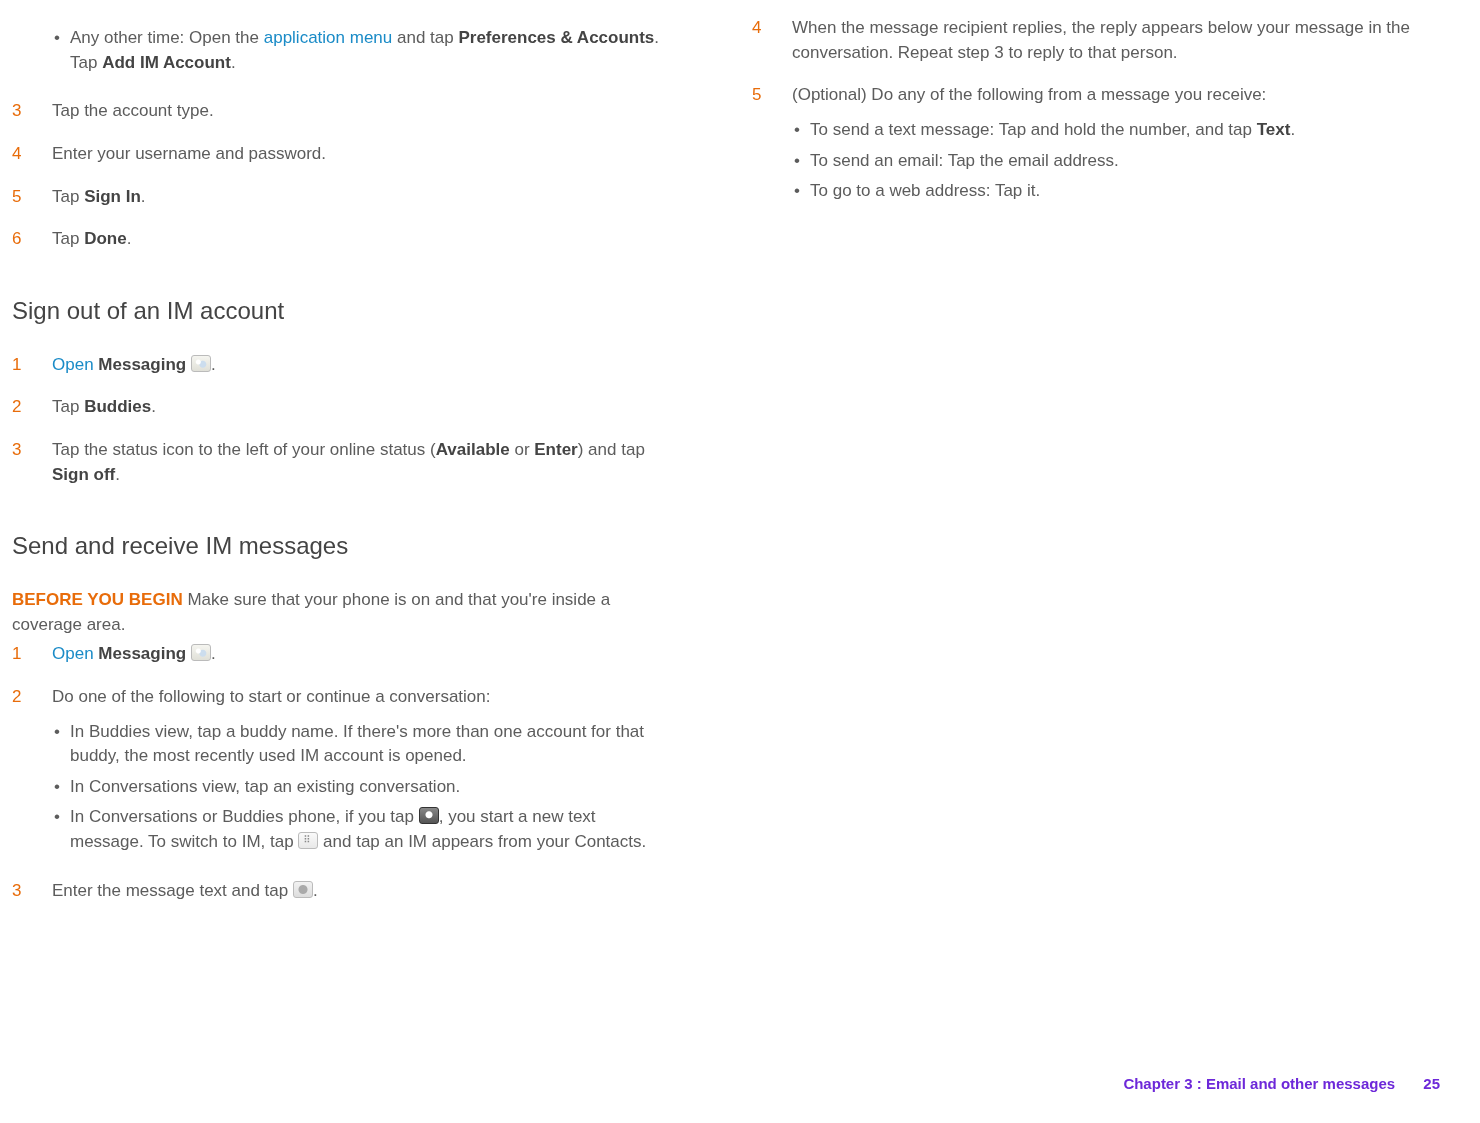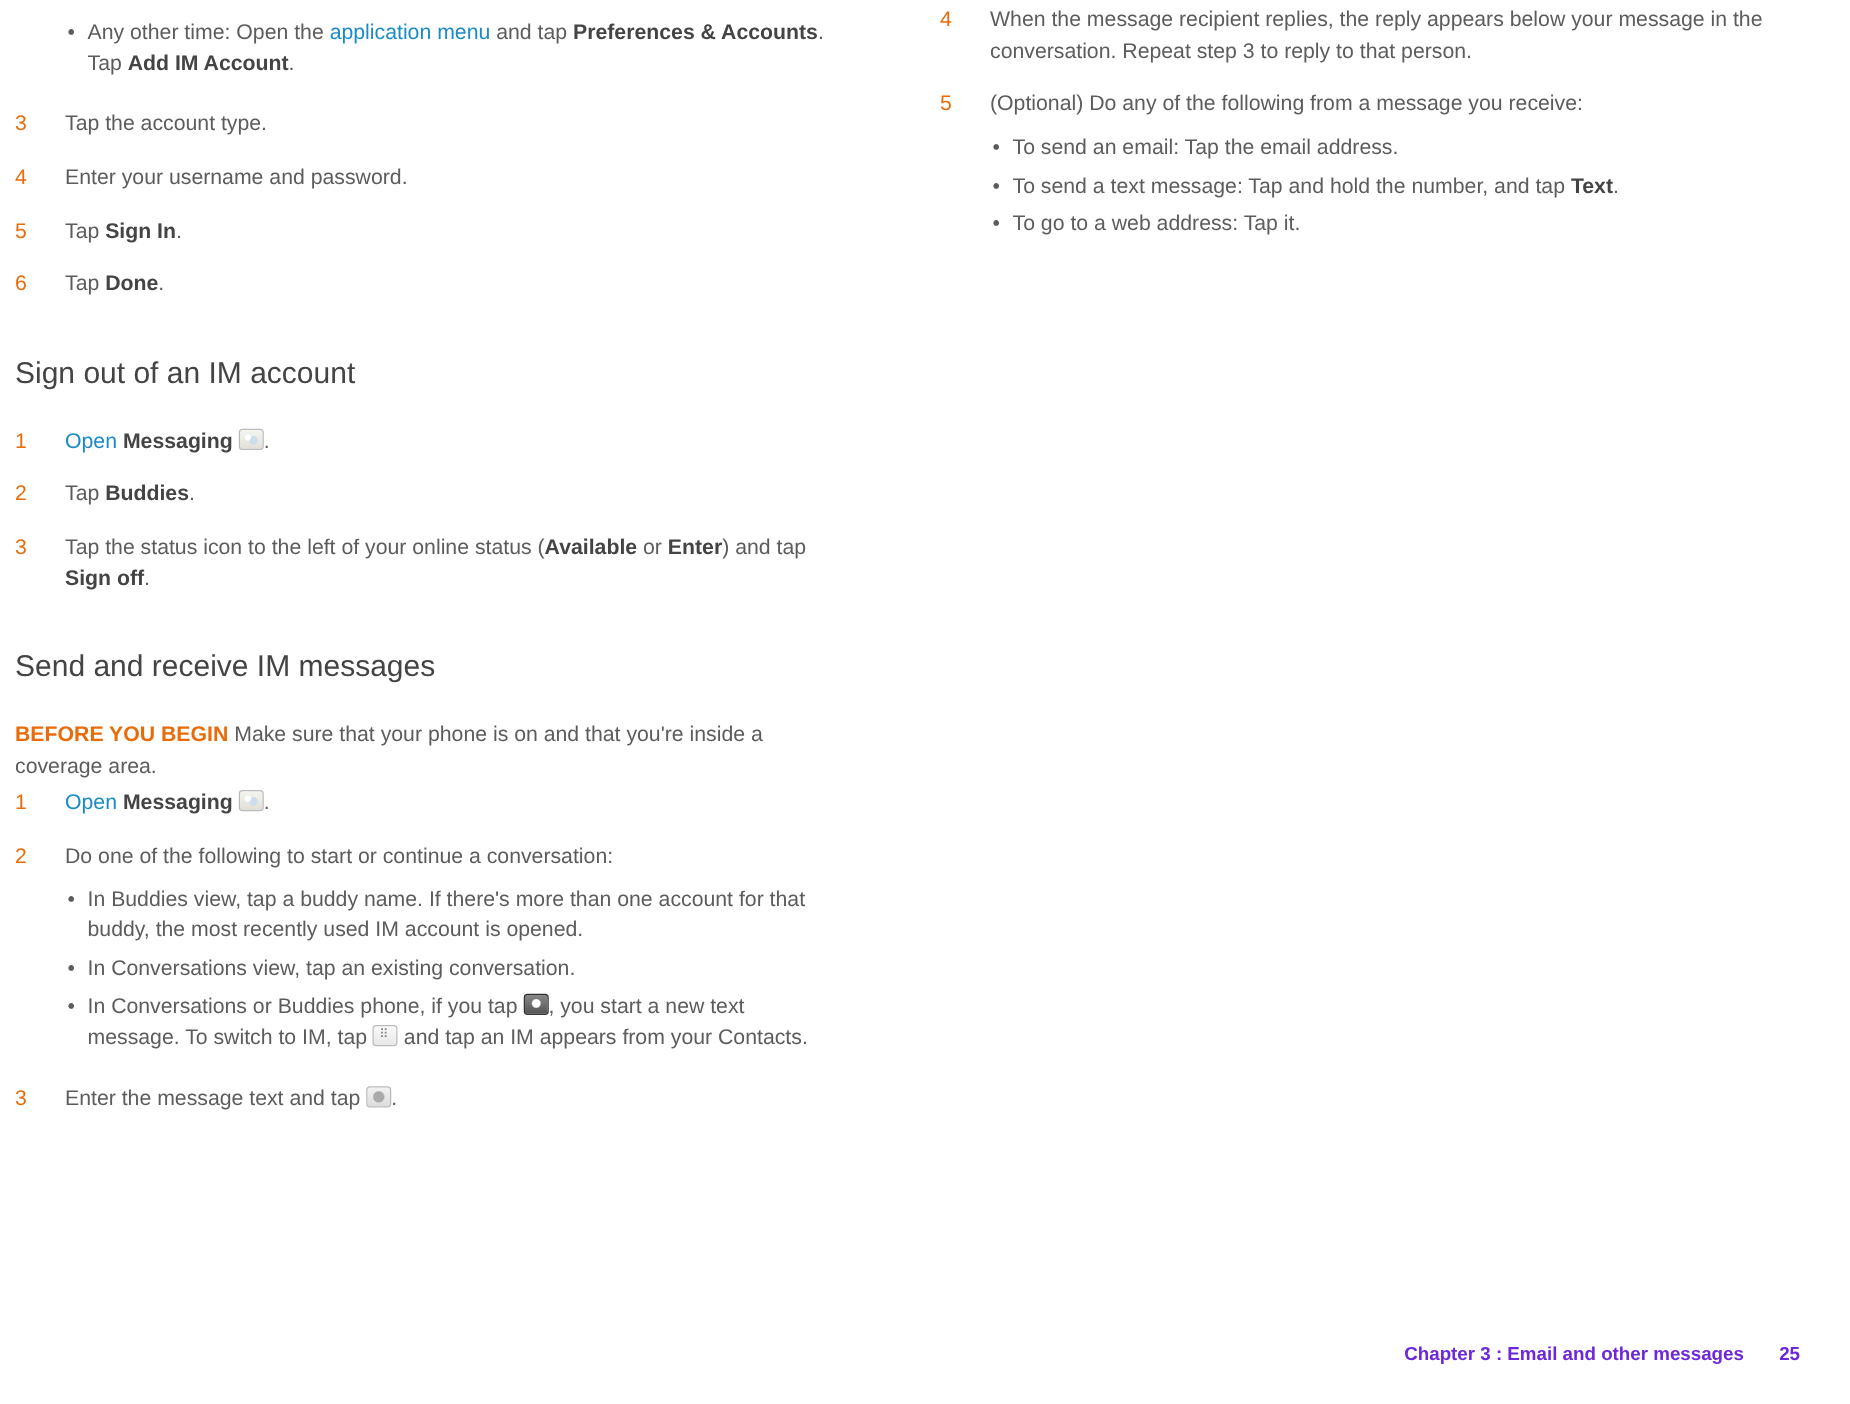--- a/index.html
+++ b/index.html
@@ -9,21 +9,21 @@
     color: #5c5c5c;
     line-height: 1.45;
     width: 1480px;
     height: 1123px;
     position: relative;
     background: #fff;
   }
   .columns {
     display: flex;
     gap: 60px;
-    padding: 4px 10px 0 0;
+    padding: 16px 10px 0 0;
   }
   .col {
     width: 660px;
   }
   .col.left { margin-left: 12px; }
   .col.right { margin-left: 20px; }
 
   .step {
     display: flex;
     margin: 0 0 18px 0;
@@ -226,24 +226,24 @@
     <div class="step">
       <div class="num">4</div>
       <div class="body">When the message recipient replies, the reply appears below your message in the conversation. Repeat step 3 to reply to that person.</div>
     </div>
 
     <div class="step">
       <div class="num">5</div>
       <div class="body">
         <span>(Optional) Do any of the following from a message you receive:</span>
         <ul class="bullets">
-          <li>To send an email: Tap the email address.</li>
           <li>
             <span>To send a text message: Tap and hold the number, and tap </span><b>Text</b><span>.</span>
           </li>
+          <li>To send an email: Tap the email address.</li>
           <li>To go to a web address: Tap it.</li>
         </ul>
       </div>
     </div>
 
   </div>
 </div>
 
 <div class="footer">
   <span>Chapter 3  :  Email and other messages</span>

